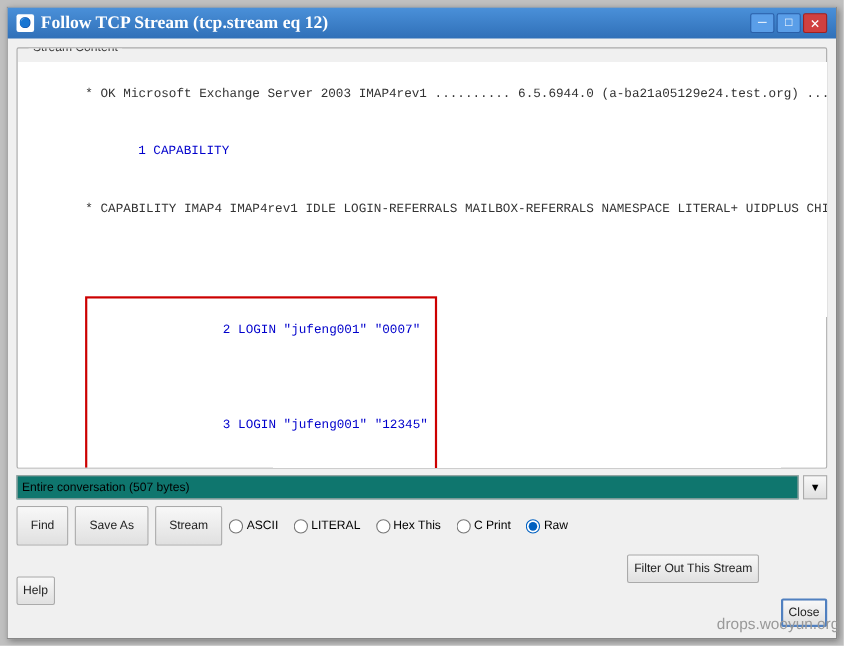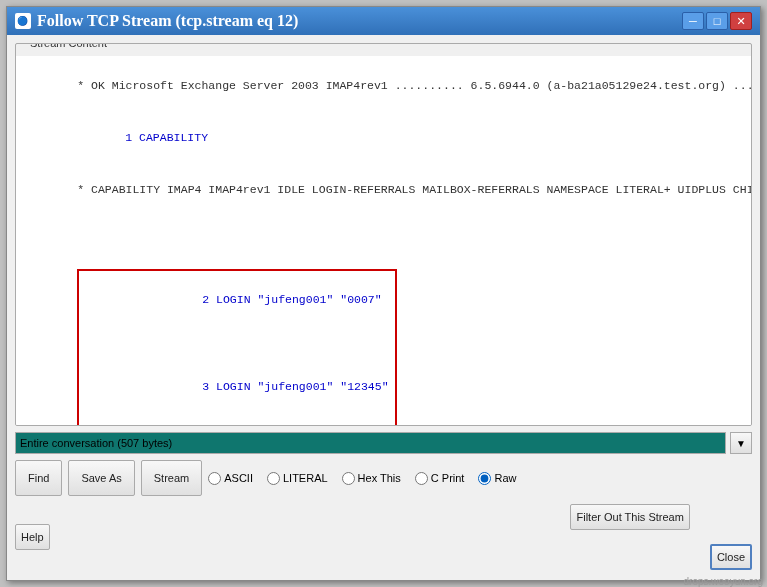--- a/index.html
+++ b/index.html
@@ -195,23 +195,23 @@
       color: #222;
       height: 26px;
     }
     .footer-btn-primary {
       background: linear-gradient(to bottom, #f8f8f8, #e0e0e0);
       border: 2px solid #5080c0;
       margin-top: 40px;
     }
     .watermark {
       position: absolute;
-      bottom: 0;
+      bottom: 12px;
       right: 4px;
-      font-size: 10px;
+      font-size: 14px;
       color: #999;
     }
   </style>
 </head>
 <body>
 
 <div class="window">
 
   <div class="title-bar">
     <div class="title-bar-left">

